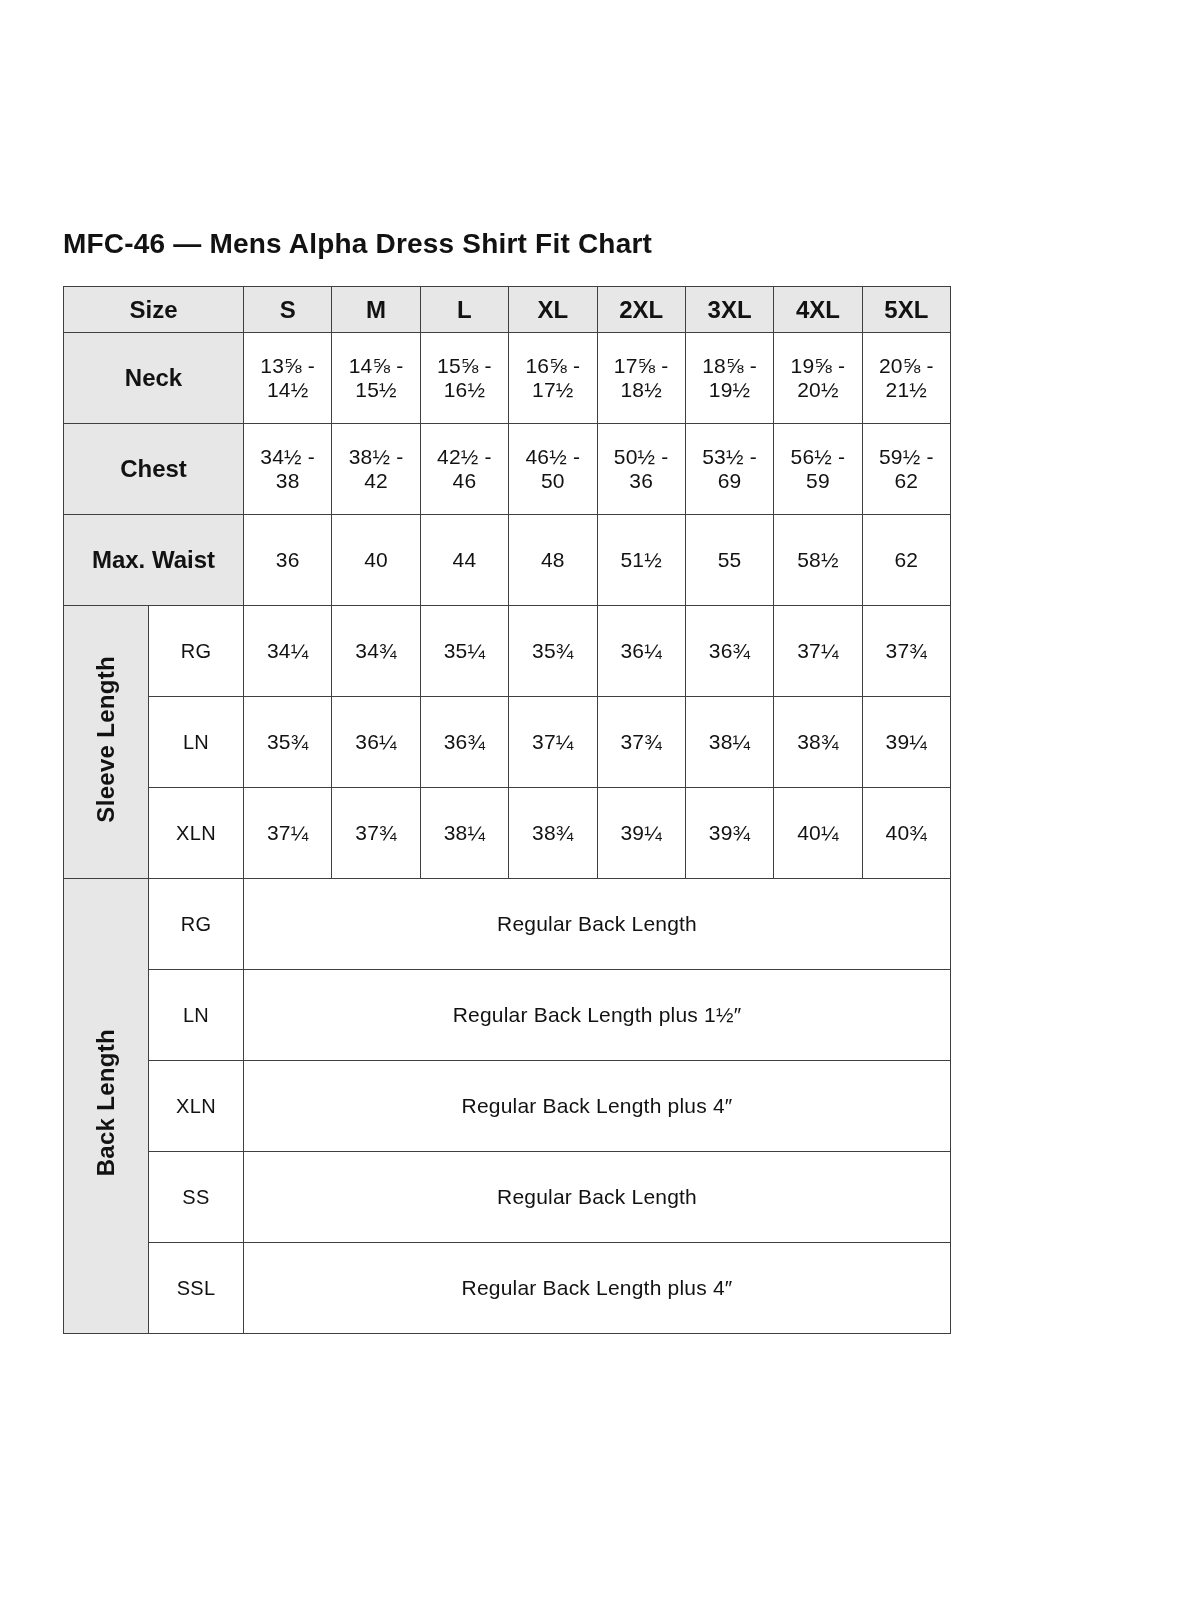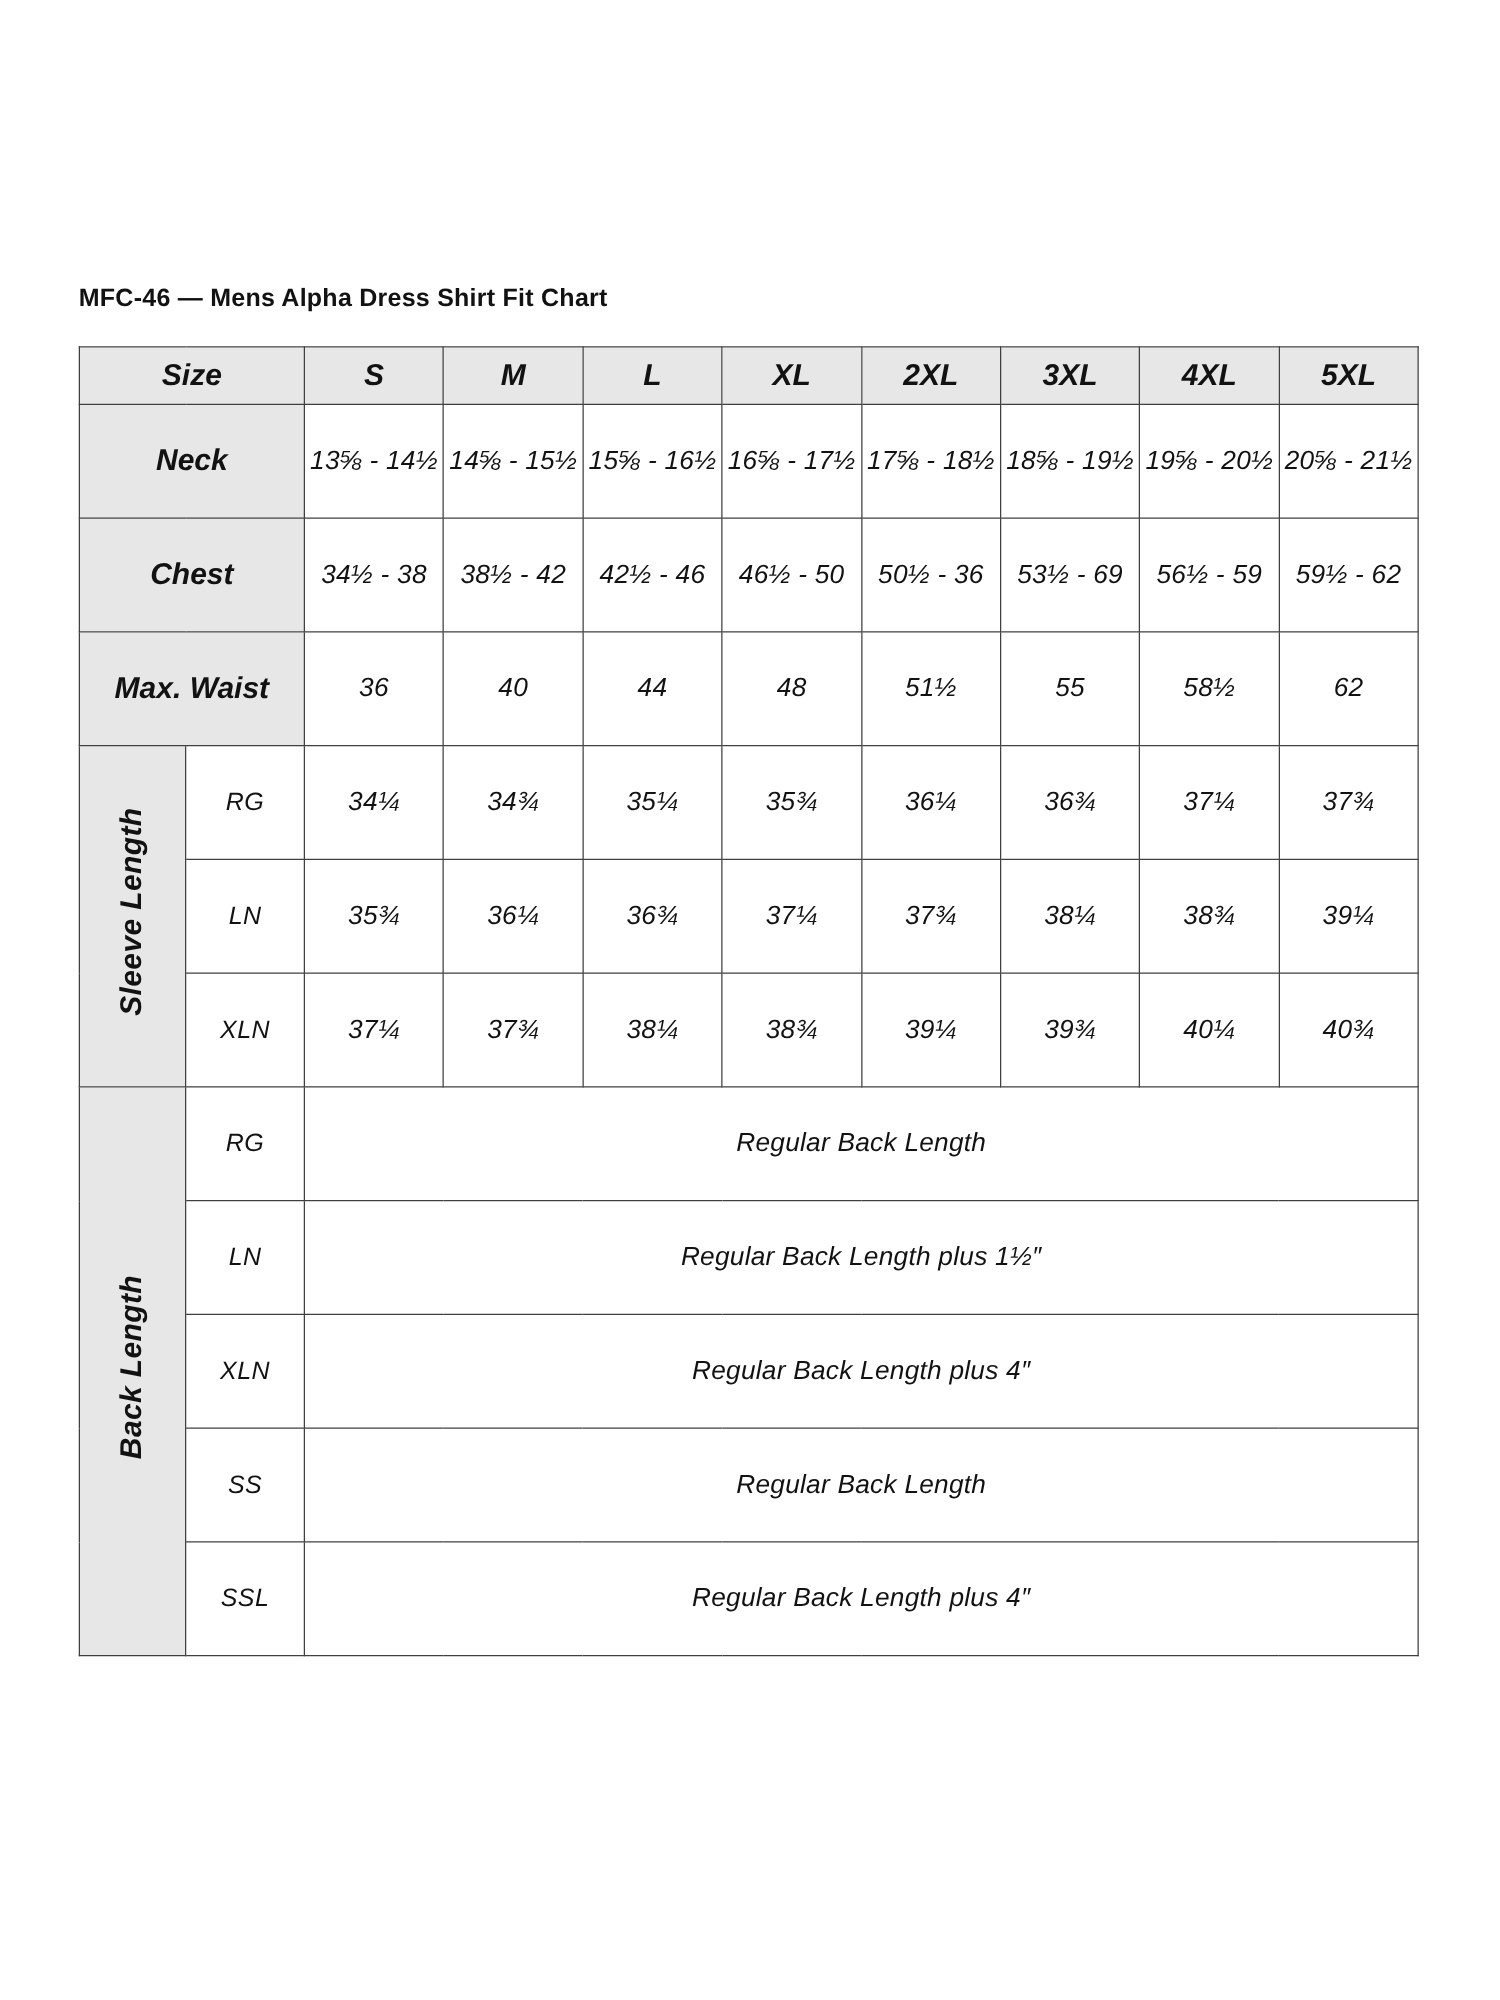--- a/index.html
+++ b/index.html
@@ -8,25 +8,25 @@
     --text:#121212;
   }
   *{box-sizing:border-box;}
   html,body{margin:0;padding:0;}
   body{
     width:1200px;height:1600px;background:#ffffff;
     font-family:"Liberation Sans", sans-serif;color:var(--text,#121212);
   }
   .page{padding:228px 60px 0 63px;}
   .title{
-    font-size:20px;font-weight:700;letter-spacing:.2px;
+    font-size:28px;font-weight:700;letter-spacing:.2px;
     margin:0 0 26px 0;color:var(--text,#121212);
   }
   table{
-    border-collapse:collapse;table-layout:fixed;width:1072px;font-style:italic;
+    border-collapse:collapse;table-layout:fixed;width:888px;
   }
   td{
     border:1.5px solid var(--border,#404040);
     text-align:center;vertical-align:middle;
     padding:0 4px;overflow:hidden;
   }
   .r-h{height:46px;}
   .r{height:91px;}
   .hdr{background:var(--header_bg,#e7e7e7);font-weight:700;font-size:24px;}
   .lbl{background:var(--header_bg,#e7e7e7);font-weight:700;font-size:24px;}

